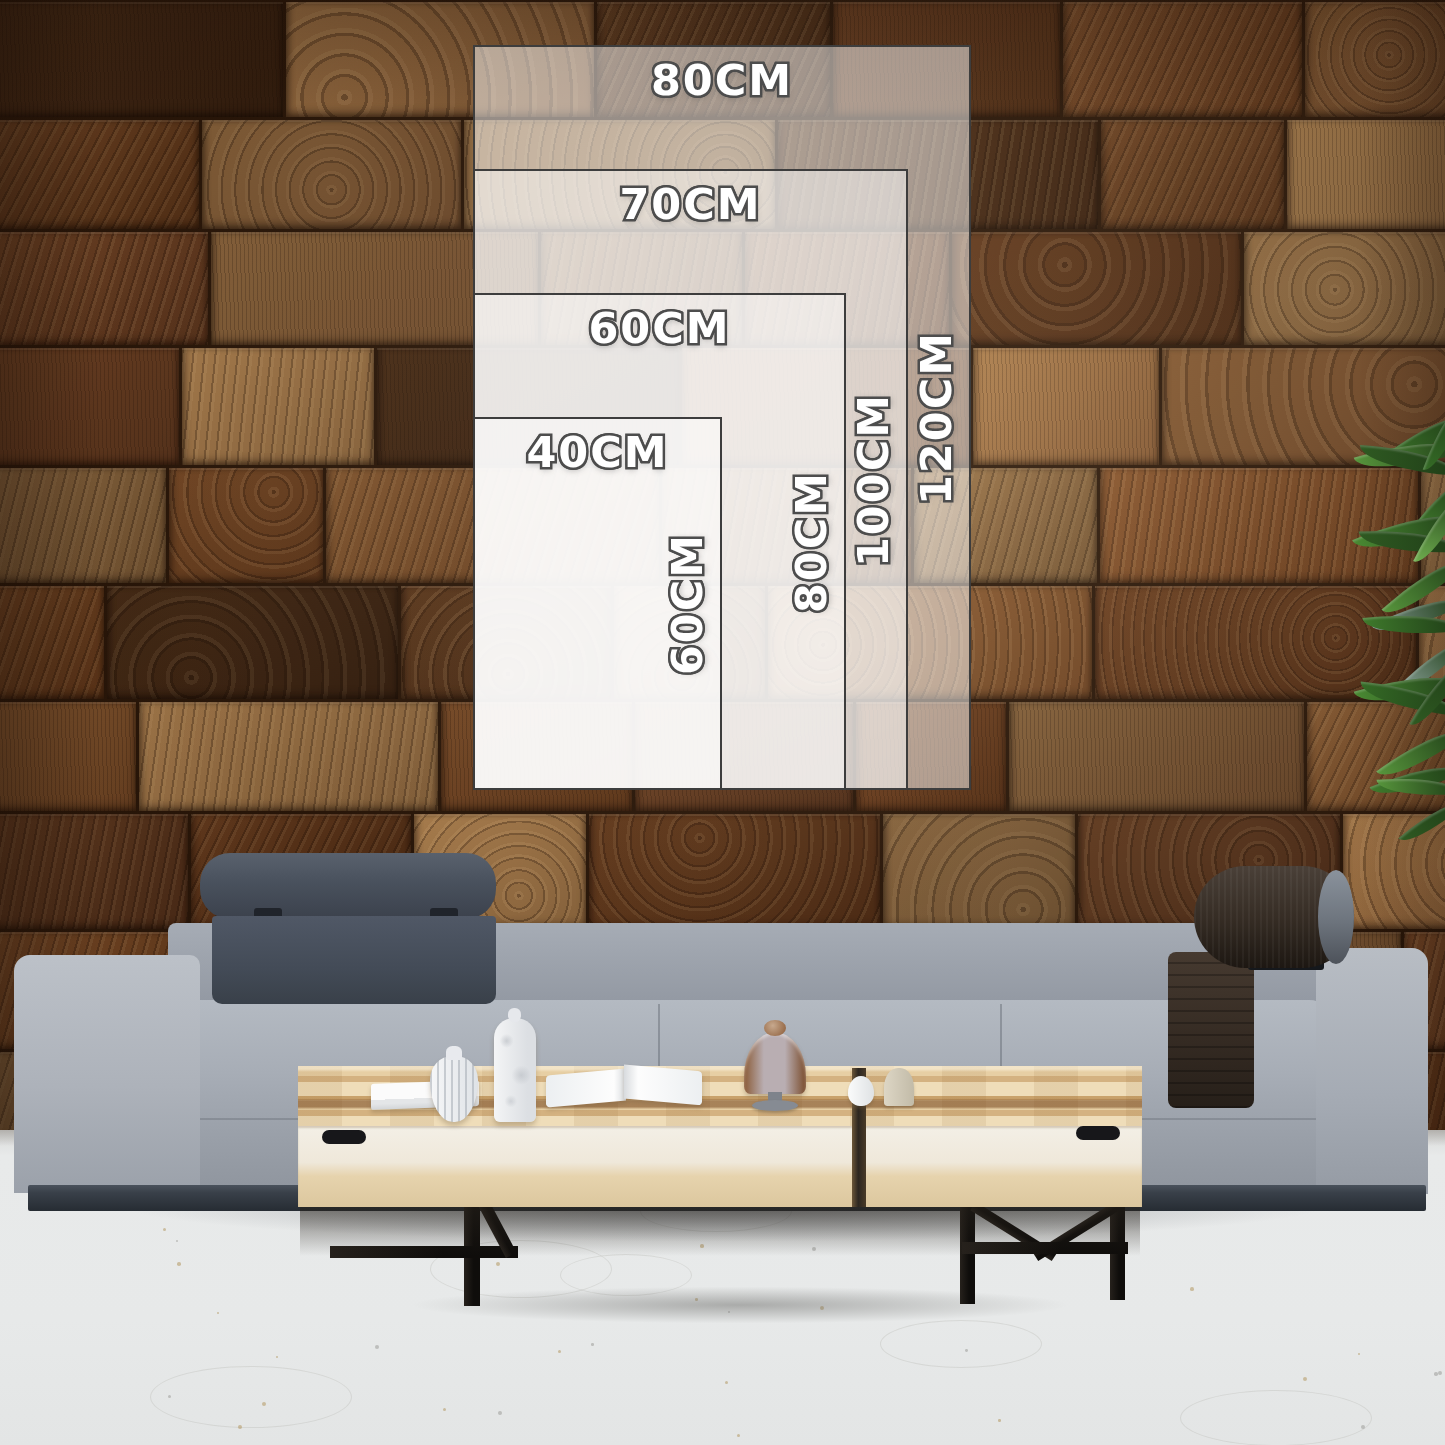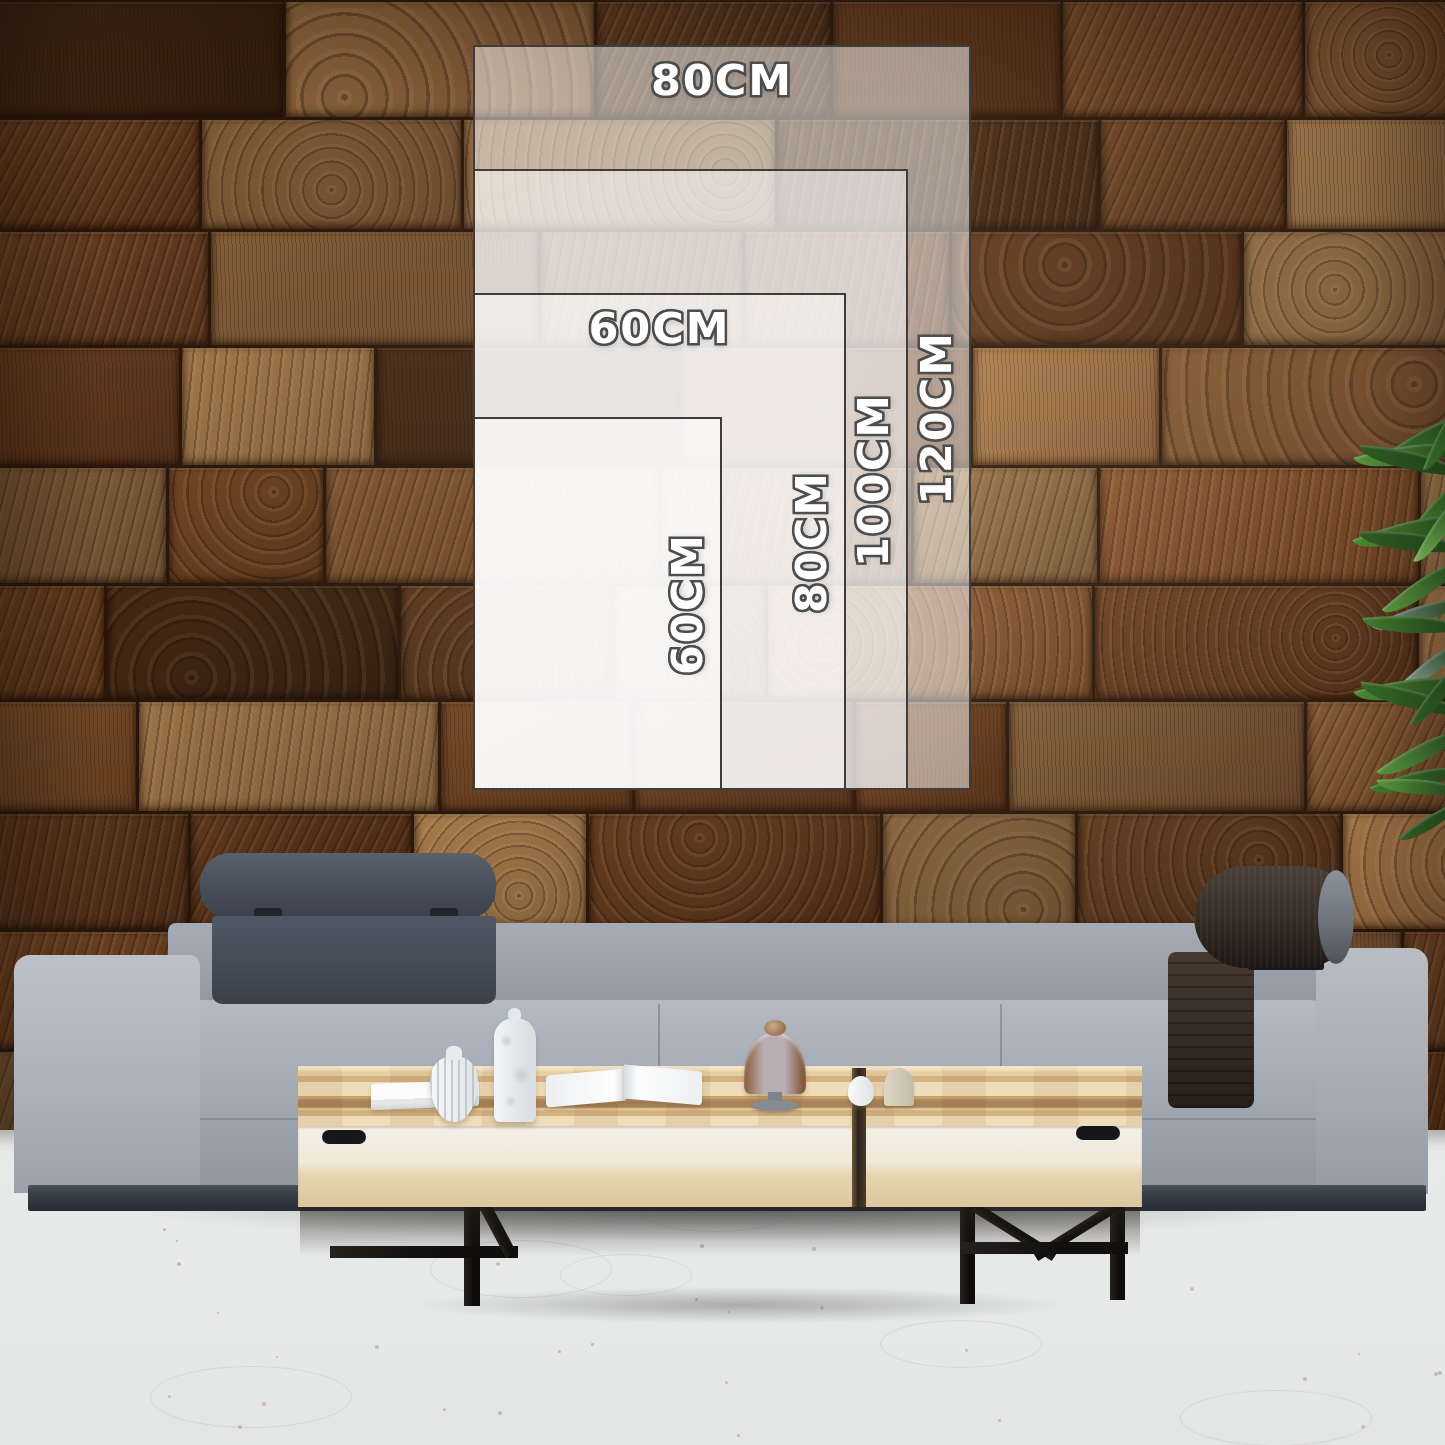--- a/index.html
+++ b/index.html
@@ -167,27 +167,29 @@
       <div class="speck" style="left: 1434px; top: 242px; width: 3.64401px; height: 3.64401px; background: rgba(150, 150, 146, 0.5);"></div>
       <div class="speck" style="left: 558px; top: 220px; width: 3.00927px; height: 3.00927px; background: rgba(178, 152, 96, 0.55);"></div>
     </div>
 
   <div class="layer size-overlay" id="overlay">
       <div class="size-rect" style="left: 473px; top: 45px; width: 498px; height: 745px; background: rgba(255, 255, 255, 0.5); border: 2px solid rgb(61, 61, 61);">
         <span class="size-label w-label">80CM</span>
         <span class="size-label h-label">120CM</span>
       </div>
       <div class="size-rect" style="left: 473px; top: 169px; width: 435px; height: 621px; background: rgba(255, 255, 255, 0.5); border: 2px solid rgb(61, 61, 61);">
+        <span class="size-label w-label">70CM</span>
         <span class="size-label h-label">100CM</span>
       </div>
       <div class="size-rect" style="left: 473px; top: 293px; width: 373px; height: 497px; background: rgba(255, 255, 255, 0.5); border: 2px solid rgb(61, 61, 61);">
         <span class="size-label w-label">60CM</span>
         <span class="size-label h-label">80CM</span>
       </div>
       <div class="size-rect" style="left: 473px; top: 417px; width: 249px; height: 373px; background: rgba(255, 255, 255, 0.5); border: 2px solid rgb(61, 61, 61);">
+        <span class="size-label w-label">40CM</span>
         <span class="size-label h-label">60CM</span>
       </div>
     </div>
 
   <div class="layer" id="plant" style="z-index:4;">
       <div class="leaf" style="left: 1363px; top: 400px; width: 96px; height: 23px; transform: rotate(-38deg); transform-origin: 100% 50%; background: linear-gradient(90deg, rgb(63, 122, 44) 0px, rgb(31, 61, 23) 100%); box-shadow: rgba(255, 255, 255, 0.18) 0px 2px 2px inset;"></div>
       <div class="leaf" style="left: 1353px; top: 428px; width: 106px; height: 25px; transform: rotate(-16deg); transform-origin: 100% 50%; background: linear-gradient(90deg, rgb(87, 149, 60) 0px, rgb(31, 61, 23) 100%); box-shadow: rgba(255, 255, 255, 0.18) 0px 2px 2px inset;"></div>
       <div class="leaf" style="left: 1359px; top: 452px; width: 100px; height: 24px; transform: rotate(4deg); transform-origin: 100% 50%; background: linear-gradient(90deg, rgb(47, 90, 34) 0px, rgb(31, 61, 23) 100%); box-shadow: rgba(255, 255, 255, 0.18) 0px 2px 2px inset;"></div>
       <div class="leaf" style="left: 1373px; top: 466px; width: 86px; height: 21px; transform: rotate(-56deg); transform-origin: 100% 50%; background: linear-gradient(90deg, rgb(74, 138, 51) 0px, rgb(31, 61, 23) 100%); box-shadow: rgba(255, 255, 255, 0.18) 0px 2px 2px inset;"></div>
       <div class="leaf" style="left: 1379px; top: 388px; width: 80px; height: 19px; transform: rotate(-70deg); transform-origin: 100% 50%; background: linear-gradient(90deg, rgb(53, 107, 38) 0px, rgb(31, 61, 23) 100%); box-shadow: rgba(255, 255, 255, 0.18) 0px 2px 2px inset;"></div>

